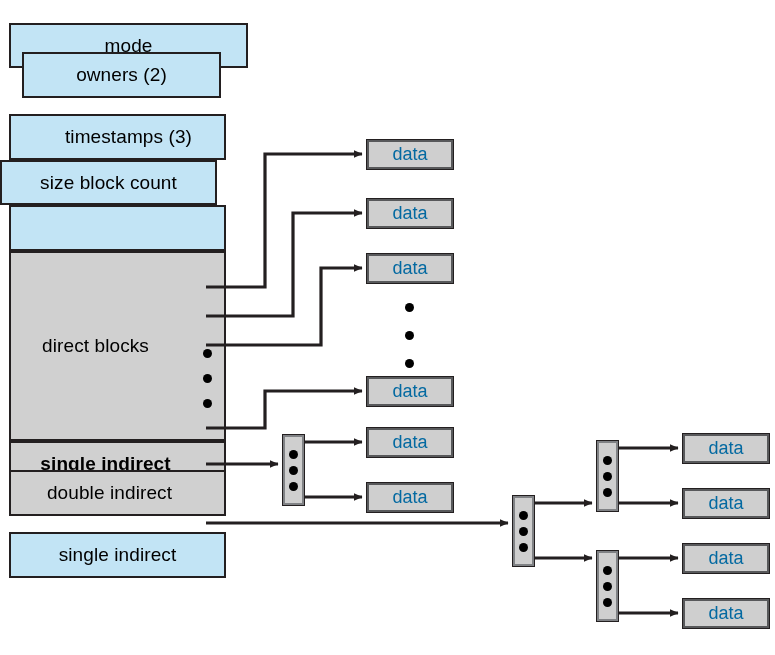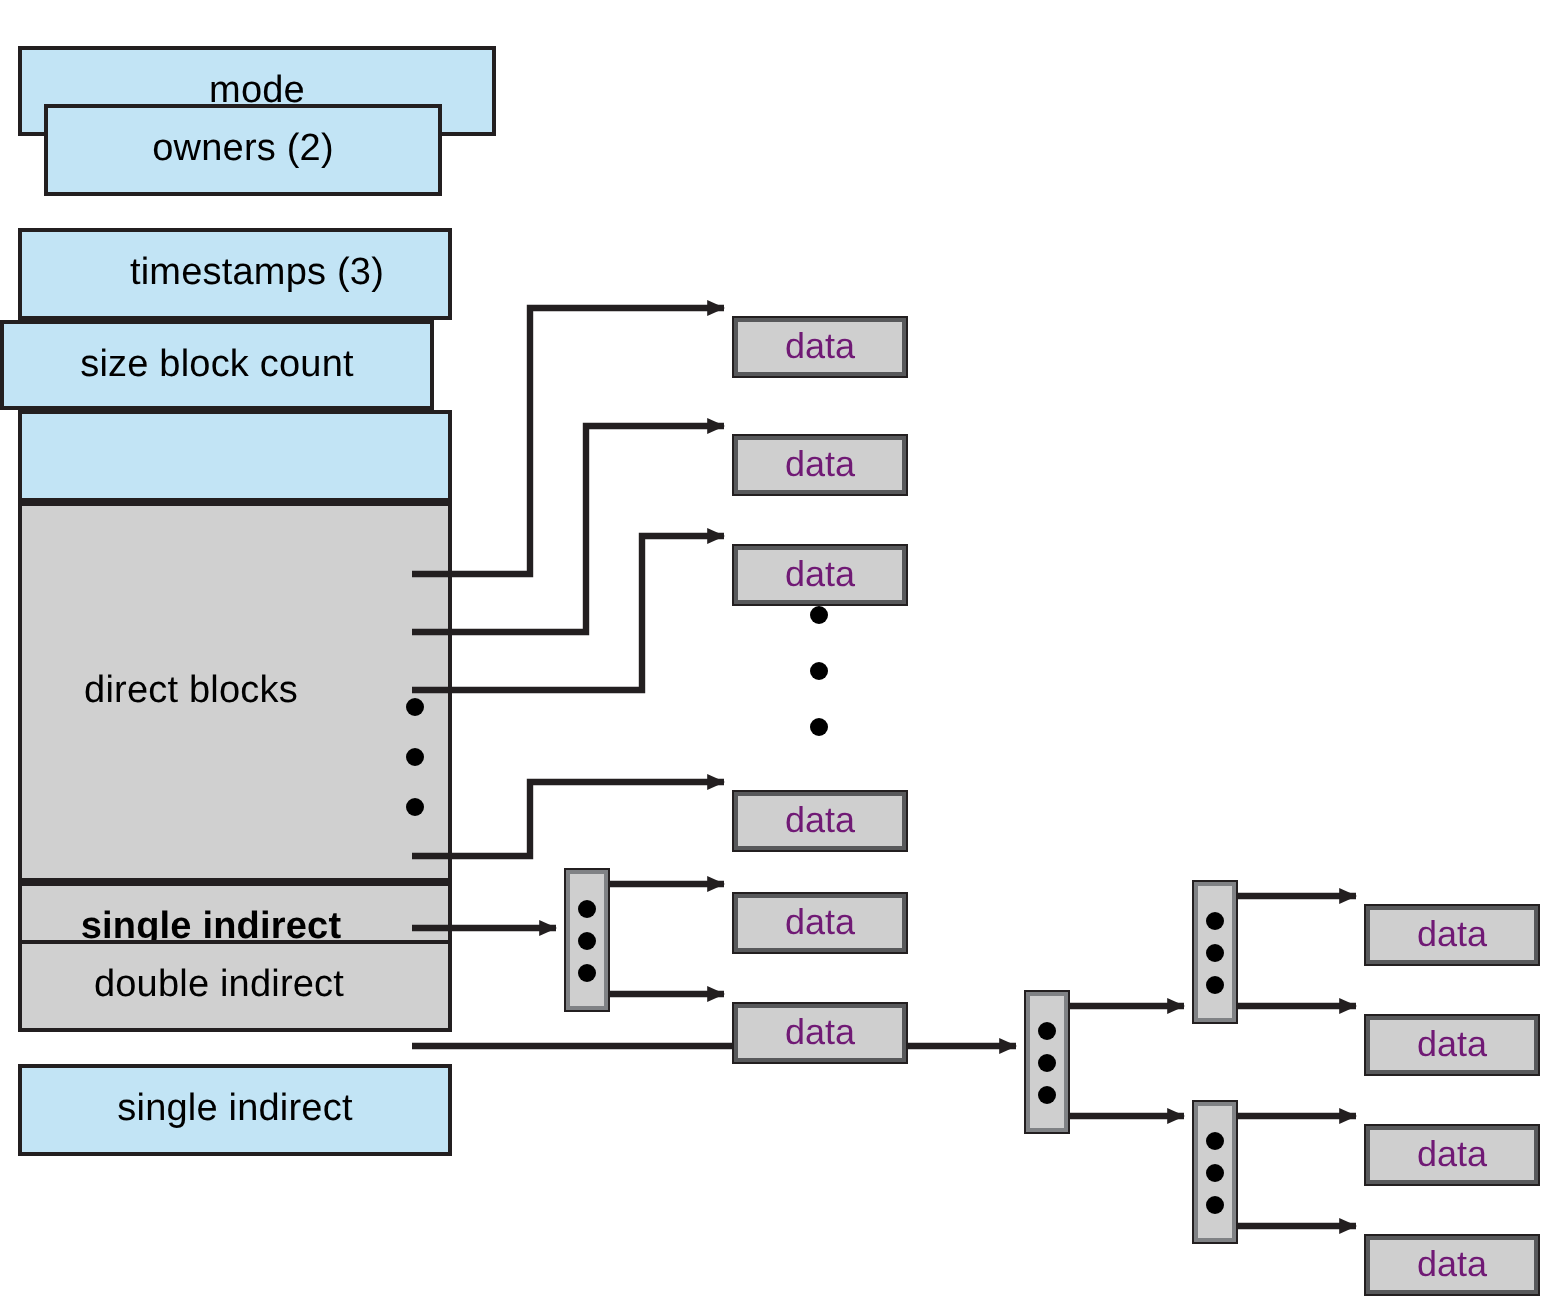--- a/index.html
+++ b/index.html
@@ -47,22 +47,21 @@
   .data-box {
     position: absolute;
     box-sizing: border-box;
     background: #cfcfcf;
     border: 2px solid #58595b;
     outline: 1px solid #231f20;
     display: flex;
     align-items: center;
     justify-content: center;
     font-size: 18px;
-    color: #701a75;
-    margin-top: 19px;
+    color: #0369a1;
   }
   
   .ptr-block {
     position: absolute;
     box-sizing: border-box;
     background: #cfcfcf;
     border: 2px solid #808285;
     outline: 1px solid #231f20;
   }
   .ptr-dot {

